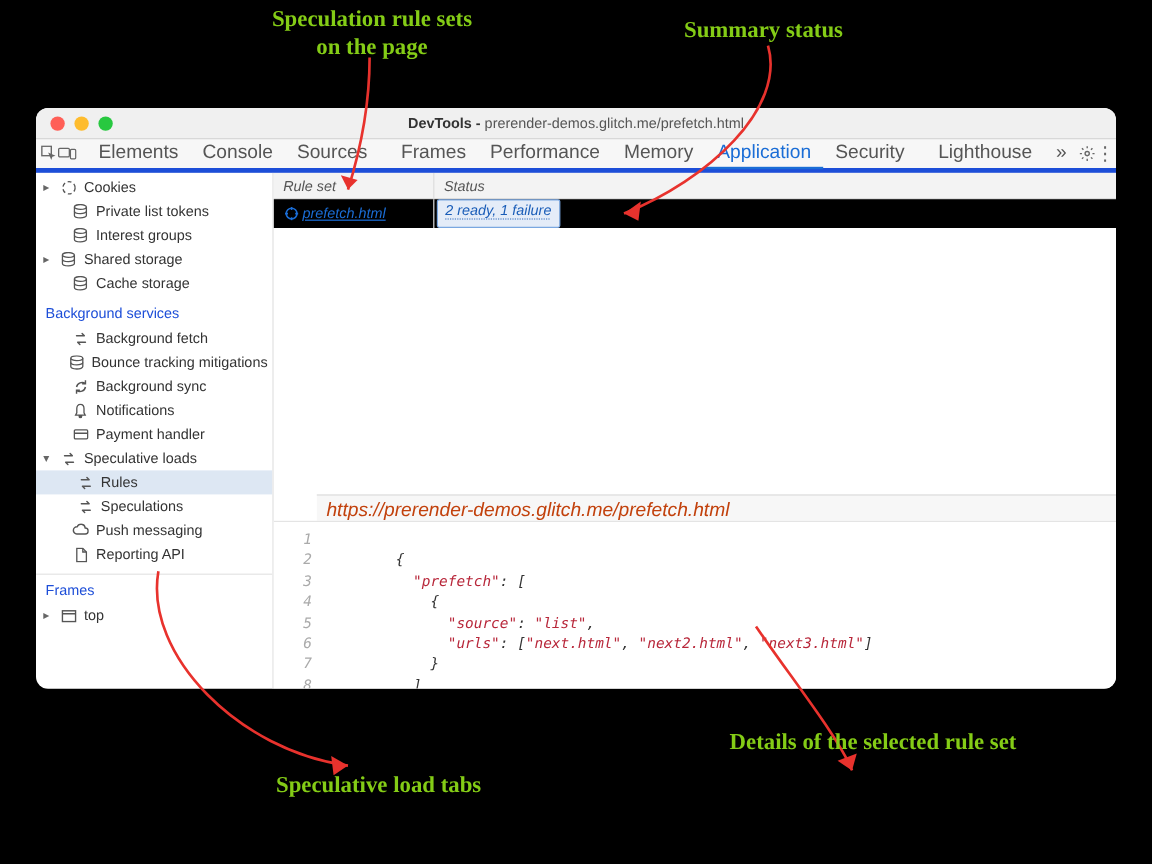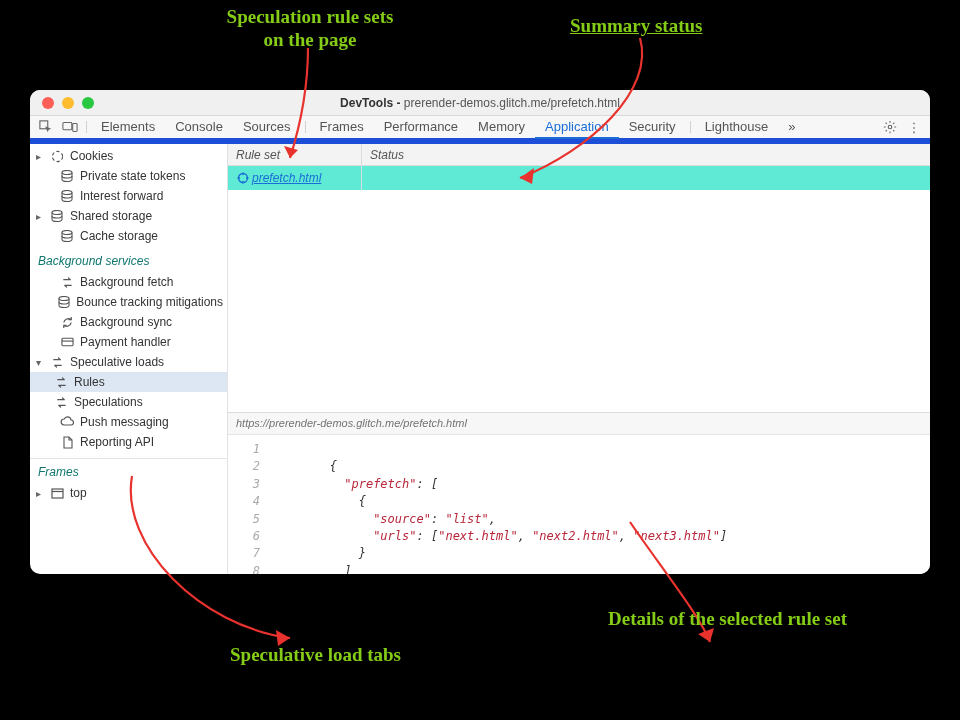--- a/index.html
+++ b/index.html
@@ -48,88 +48,88 @@
   .tl { width: 12px; height: 12px; border-radius: 50%; }
   .tl.r { background: #ff5f57; } .tl.y { background: #febc2e; } .tl.g { background: #28c840; }
   .titlecenter {
     position: absolute; left: 50%; transform: translateX(-50%);
     color: #555; font-size: 12px;
   }
   .titlecenter b { font-weight: 600; color: #333; }
   .tabbar {
     height: 28px;
     background: #f7f7f7;
-    border-bottom: 6px solid #1d4ed8;
+    border-bottom: 4px solid #1d4ed8;
     display: flex;
     align-items: stretch;
     padding: 0 4px;
-    font-size: 13px;
+    font-size: 16px;
     color: #555;
   }
   .tabbar .iconbtn { width: 24px; display:flex; align-items:center; justify-content:center; color:#666; }
   .tabbar .tab { padding: 0 10px; display:flex; align-items:center; cursor:default; border-bottom: 2px solid transparent; margin-bottom:-1px; }
   .tabbar .tab.active { color:#1a6dd6; border-bottom-color:#1a6dd6; }
   .tabbar .spacer { flex:1; }
   .body { flex:1; display:flex; overflow:hidden; }
   .sidebar {
     width: 198px;
     border-right: 1px solid #e2e2e2;
     overflow: hidden;
     font-size: 12px;
     color: #333;
     padding-top: 2px;
   }
-  .sidebar .grouptitle { padding: 8px 8px 4px 8px; color:#0f766e;font-style:italic;}
+  .sidebar .grouptitle { padding: 8px 8px 4px 8px; color:#1d4ed8;}
   .sidebar .item { display:flex; align-items:center; gap:6px; padding: 3px 4px 3px 16px; color:#333; white-space:nowrap;}
   .sidebar .item.expandable { padding-left:6px; }
-  .sidebar .item.child { padding-left: 24px; }
+  .sidebar .item.child { padding-left: 34px; }
   .sidebar .item.selected { background:#dde7f3; }
   .sidebar .tri { width:8px; display:inline-block; color:#666; font-size:10px;}
   .ic { width:14px; height:14px; display:inline-flex; align-items:center; justify-content:center; color:#555;}
   .content { flex:1; display:flex; flex-direction:column; overflow:hidden;font-style:italic; }
   .tableheader {
     display:flex; height:22px; background:#f3f3f3; border-bottom:1px solid #dcdcdc;
     font-size:12px; color:#555;
   }
   .colrule { width:134px; padding:4px 8px; border-right:1px solid #dcdcdc;}
   .colstatus { flex:1; padding:4px 8px; }
   .tablerow {
     display:flex; height:24px; font-size:12px;
-    background:#5eead4;
+    background:#000000;
   }
   .tablerow .cellrule { width:134px; padding:0 8px; display:flex; align-items:center; gap:2px; border-right:1px solid #dcdcdc; color:#1a6dd6;}
   .tablerow .cellrule .linktxt { text-decoration: underline; }
   .tablerow .cellstatus { flex:1; padding:0 4px 0 2px; display:flex; }
   .statuschip {
     border:1px solid #7aa7e0; background:#e4ecf8; padding:1px 6px;
     color:#1a5db8; font-size:12px; border-radius:2px;
     text-decoration: underline dotted rgba(26,93,184,.6);
     text-underline-offset: 3px;
   }
   .tablefill { flex:1; }
-  .pathbar { height:22px; border-top:1px solid #dcdcdc; background:#f7f7f7; font-size:11px; color:#737373; padding:4px 8px;}
+  .pathbar { height:22px; border-top:1px solid #dcdcdc; background:#f7f7f7; font-size:16px; color:#c2410c; padding:4px 8px;margin-left:36px;}
   .codeview {
     border-top:1px solid #e4e4e4;
     display:flex; font-family: Menlo,Consolas,monospace; font-size:12px;
     height:140px; background:#fff;
   }
   .gutter { width:40px; text-align:right; color:#aaa; padding:6px 8px 6px 4px; line-height:1.45;}
   .code { flex:1; padding:6px 4px; line-height:1.45; white-space:pre; color:#333;}
   .code .k { color:#b8273a;}
   .code .s { color:#b8273a;}
   .sep1 { border-top:1px solid #e4e4e4; margin:6px 0;}
   svg.curve-arrow path { fill:none; stroke:#e8322d; stroke-width:2.2; }
   svg.curve-arrow polygon { fill:#e8322d; }
 </style>
 </head>
 <body>
 
 <div class="annot" style="left:200px; top:6px; width:220px;">Speculation rule sets
 on the page</div>
-<div class="annot" style="left:570px; top:15px;text-decoration:underline;">Summary status</div>
+<div class="annot" style="left:570px; top:15px;">Summary status</div>
 <div class="annot" style="left:230px; top:644px;">Speculative load tabs</div>
 <div class="annot" style="left:608px; top:608px;">Details of the selected rule set</div>
 
 <svg class="arrow curve-arrow" style="left:280px; top:40px;" width="60" height="130">
   <path d="M28,8 C28,40 22,80 10,118"></path>
   <polygon points="10,118 4,106 18,110"></polygon>
 </svg>
 <svg class="arrow curve-arrow" style="left:500px; top:30px;" width="180" height="160">
   <path d="M140,8 C155,60 90,120 20,148"></path>
   <polygon points="20,148 34,138 32,154"></polygon>
@@ -206,32 +206,32 @@
       </div>
       <div class="item">
         <span class="tri"></span>
         <span class="ic">
             <svg width="12" height="13" viewBox="0 0 12 13">
               <ellipse cx="6" cy="2.5" rx="5" ry="2" fill="none" stroke="#555" stroke-width="1.1"></ellipse>
               <path d="M1 2.5v7c0 1.1 2.2 2 5 2s5-.9 5-2v-7" fill="none" stroke="#555" stroke-width="1.1"></path>
               <path d="M1 6c0 1.1 2.2 2 5 2s5-.9 5-2" fill="none" stroke="#555" stroke-width="1.1"></path>
             </svg>
           </span>
-        <span>Private state tokens</span>
+        <span>Private list tokens</span>
       </div>
       <div class="item">
         <span class="tri"></span>
         <span class="ic">
             <svg width="12" height="13" viewBox="0 0 12 13">
               <ellipse cx="6" cy="2.5" rx="5" ry="2" fill="none" stroke="#555" stroke-width="1.1"></ellipse>
               <path d="M1 2.5v7c0 1.1 2.2 2 5 2s5-.9 5-2v-7" fill="none" stroke="#555" stroke-width="1.1"></path>
               <path d="M1 6c0 1.1 2.2 2 5 2s5-.9 5-2" fill="none" stroke="#555" stroke-width="1.1"></path>
             </svg>
           </span>
-        <span>Interest forward</span>
+        <span>Interest groups</span>
       </div>
       <div class="item expandable">
         <span class="tri">▸</span>
         <span class="ic">
             <svg width="12" height="13" viewBox="0 0 12 13">
               <ellipse cx="6" cy="2.5" rx="5" ry="2" fill="none" stroke="#555" stroke-width="1.1"></ellipse>
               <path d="M1 2.5v7c0 1.1 2.2 2 5 2s5-.9 5-2v-7" fill="none" stroke="#555" stroke-width="1.1"></path>
               <path d="M1 6c0 1.1 2.2 2 5 2s5-.9 5-2" fill="none" stroke="#555" stroke-width="1.1"></path>
             </svg>
           </span>
@@ -273,20 +273,29 @@
       </div>
       <div class="item">
         <span class="tri"></span>
         <span class="ic">
             <svg width="13" height="13" viewBox="0 0 14 14">
               <path d="M11 4a5 5 0 0 0-8 3M3 10a5 5 0 0 0 8-3" fill="none" stroke="#555" stroke-width="1.3"></path>
               <path d="M11 1v3h-3M3 13v-3h3" fill="none" stroke="#555" stroke-width="1.3"></path>
             </svg>
           </span>
         <span>Background sync</span>
+      </div>
+      <div class="item">
+        <span class="tri"></span>
+        <span class="ic">
+            <svg width="12" height="13" viewBox="0 0 12 13">
+              <path d="M6 1c2 0 3 1.6 3 3.5V8l1 2H2l1-2V4.5C3 2.6 4 1 6 1zM5 11h2a1 1 0 0 1-2 0z" fill="none" stroke="#555" stroke-width="1.1"></path>
+            </svg>
+          </span>
+        <span>Notifications</span>
       </div>
       <div class="item">
         <span class="tri"></span>
         <span class="ic">
             <svg width="13" height="12" viewBox="0 0 14 12">
               <rect x="1" y="2" width="12" height="8" rx="1" fill="none" stroke="#555" stroke-width="1.2"></rect>
               <line x1="1" y1="5" x2="13" y2="5" stroke="#555" stroke-width="1.2"></line>
             </svg>
           </span>
         <span>Payment handler</span>
@@ -361,20 +370,23 @@
               <svg width="12" height="12" viewBox="0 0 12 12">
                 <circle cx="6" cy="6" r="4.5" fill="none" stroke="#1a6dd6" stroke-width="1.3"></circle>
                 <line x1="6" y1="0.5" x2="6" y2="3" stroke="#1a6dd6" stroke-width="1.3"></line>
                 <line x1="6" y1="9" x2="6" y2="11.5" stroke="#1a6dd6" stroke-width="1.3"></line>
                 <line x1="0.5" y1="6" x2="3" y2="6" stroke="#1a6dd6" stroke-width="1.3"></line>
                 <line x1="9" y1="6" x2="11.5" y2="6" stroke="#1a6dd6" stroke-width="1.3"></line>
               </svg>
             </span>
           <span class="linktxt"> prefetch.html</span>
         </div>
+        <div class="cellstatus">
+          <span class="statuschip">2 ready, 1 failure</span>
+        </div>
       </div>
       <div class="tablefill"></div>
       <div class="pathbar">https://prerender-demos.glitch.me/prefetch.html</div>
       <div class="codeview">
         <div class="gutter"><span>1</span><br><span>2</span><br><span>3</span><br><span>4</span><br><span>5</span><br><span>6</span><br><span>7</span><br><span>8</span><br></div>
         <div class="code"><span></span>
 <span>        {</span>
 <span class="k">          "prefetch"</span><span>: [</span>
 <span>            {</span>
 <span class="k">              "source"</span><span>: </span><span class="s">"list"</span><span>,</span>

